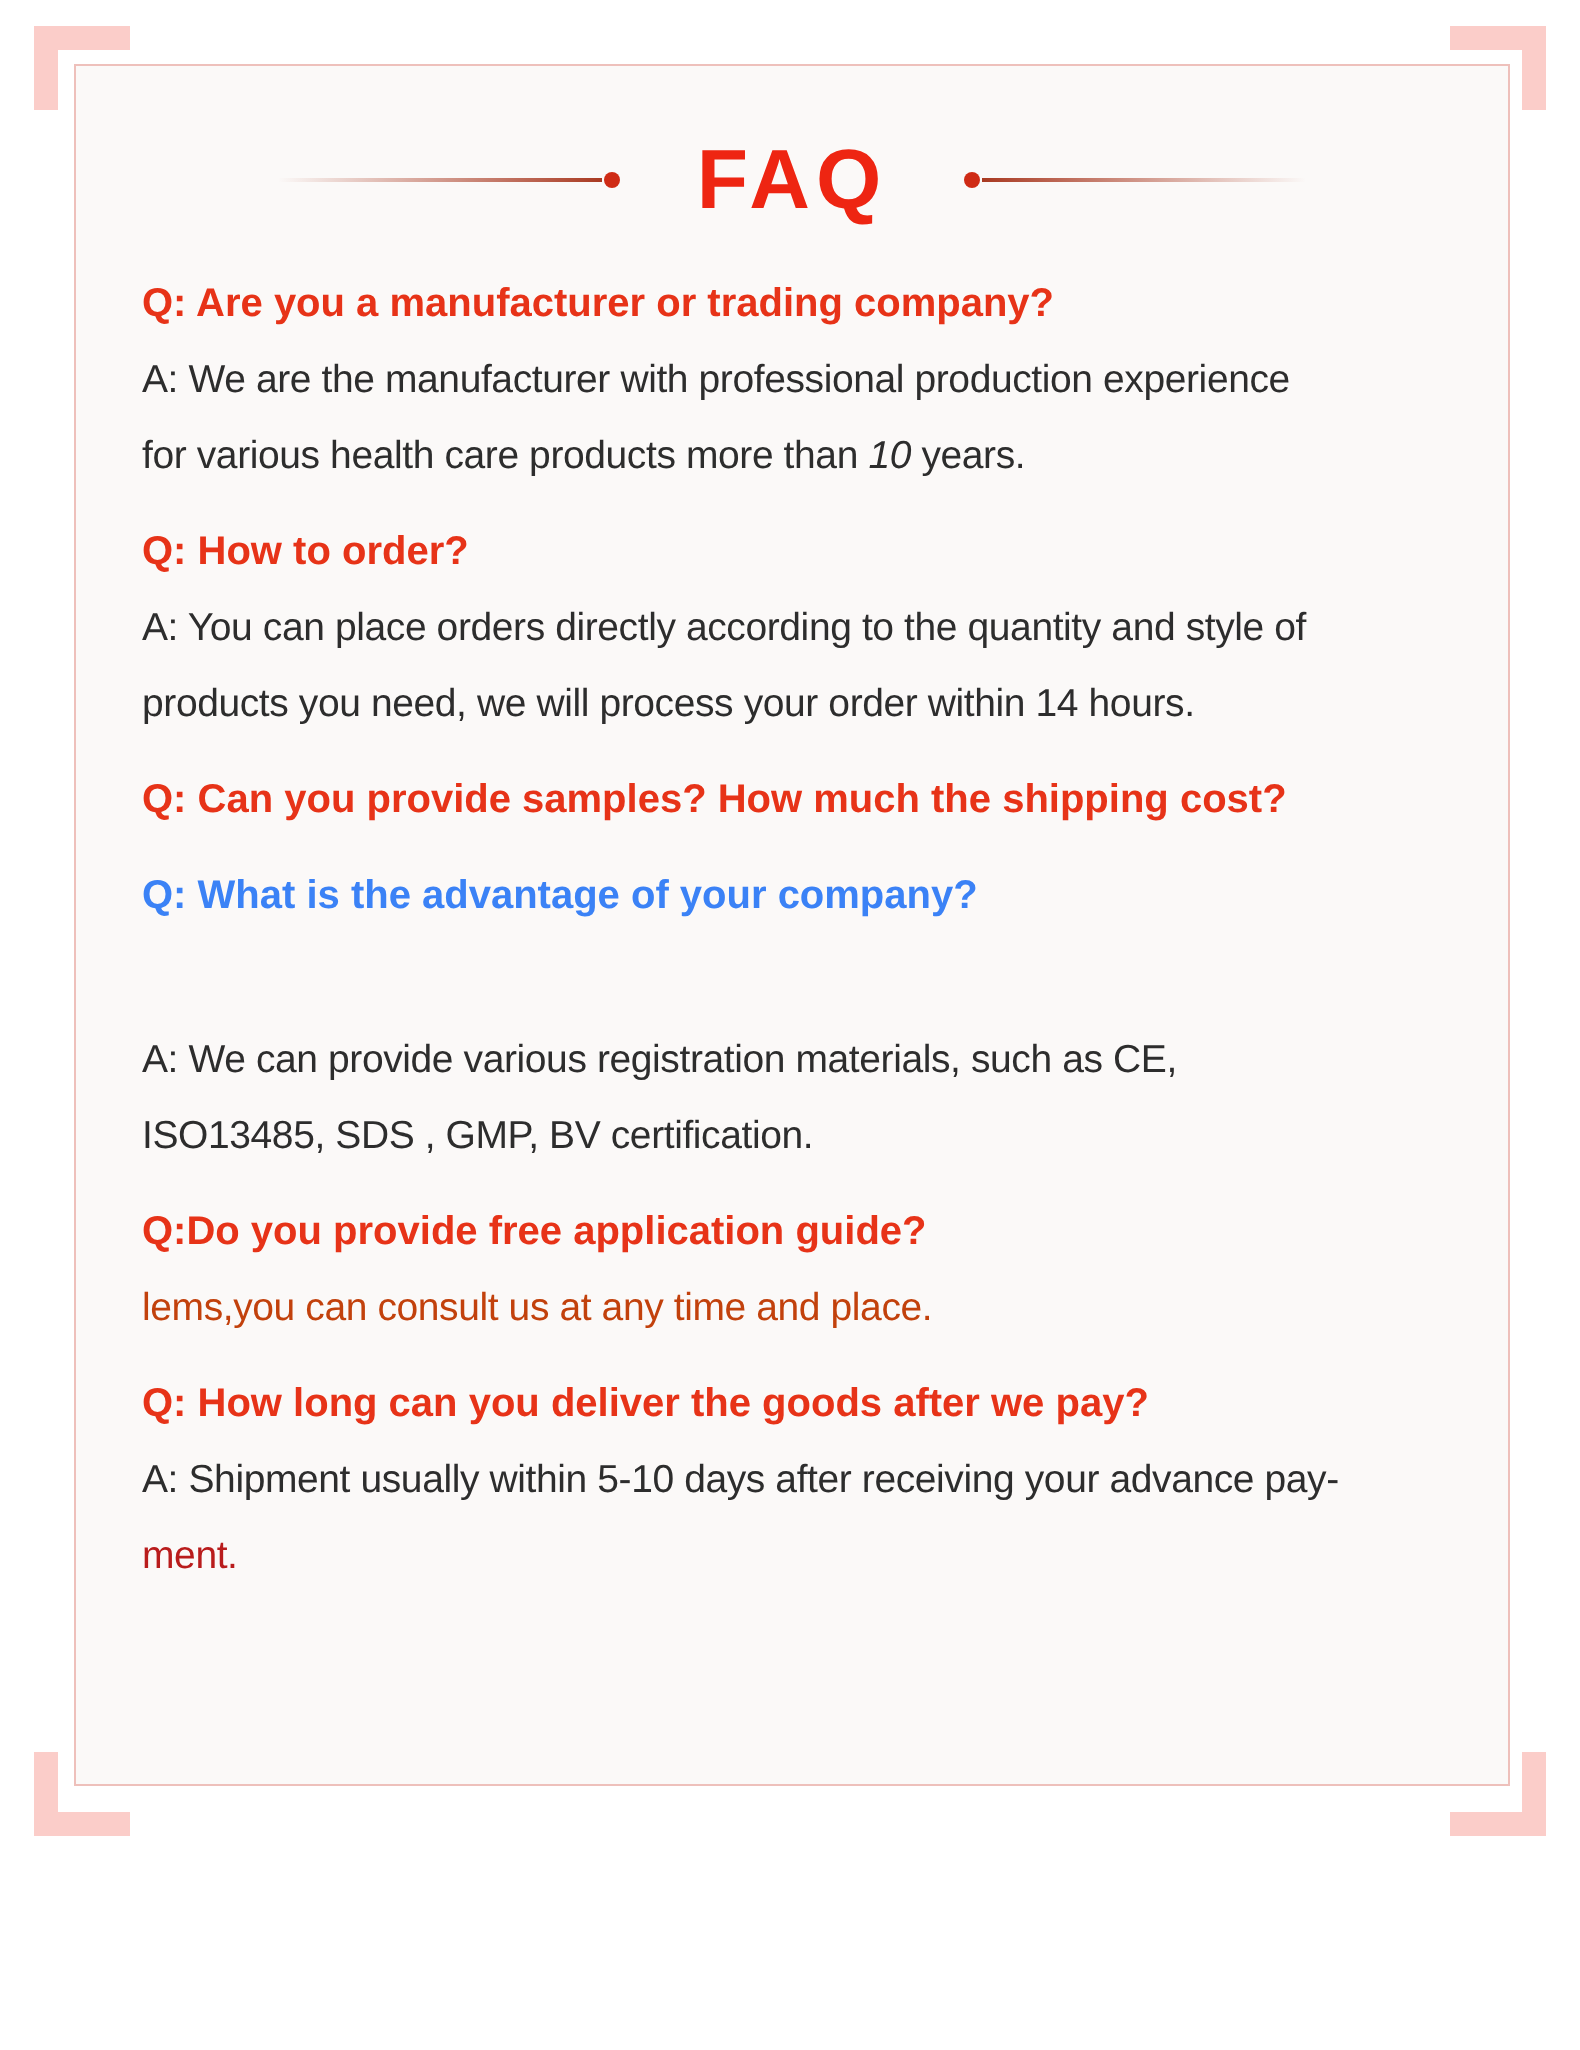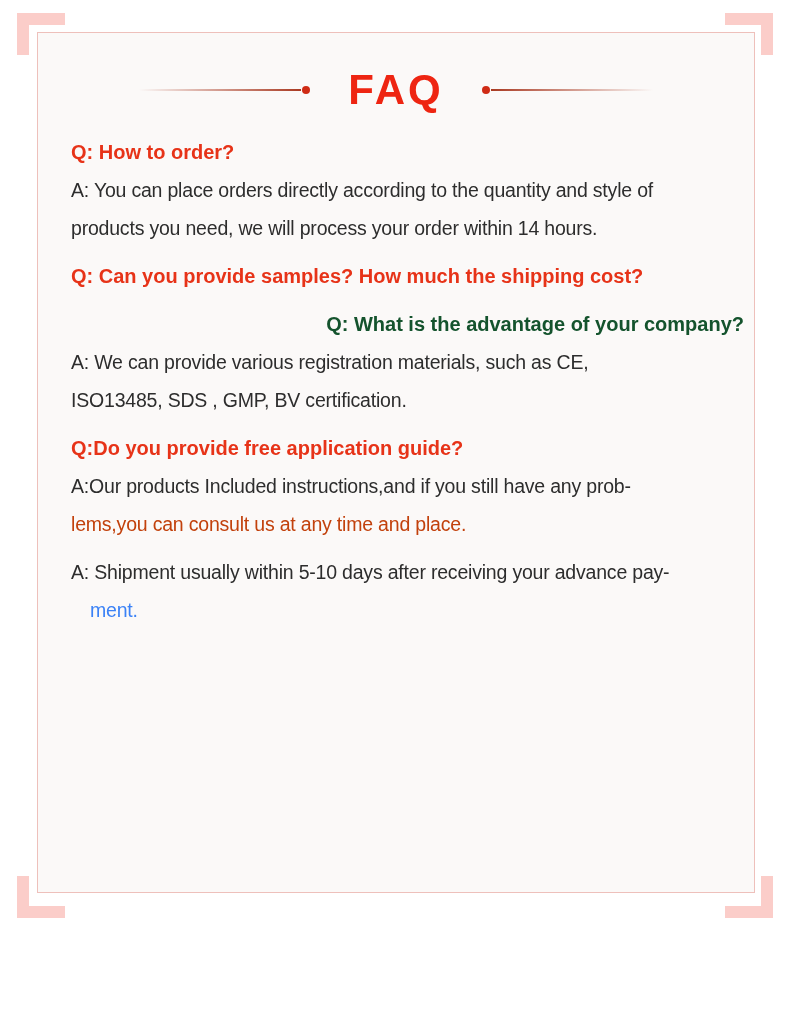--- a/index.html
+++ b/index.html
@@ -87,43 +87,48 @@
     <div class="title-row">
       <span class="divider divider-left"></span>
       <span class="dot dot-left" style="background-color: rgb(207, 43, 21);"></span>
       <h1 class="title" style="color: rgb(238, 37, 18);">FAQ</h1>
       <span class="dot dot-right" style="background-color: rgb(207, 43, 21);"></span>
       <span class="divider divider-right"></span>
     </div>
 
     <div class="faq-list">
 
+      <section class="item">
+        <div class="q" style="color: rgb(231, 51, 24);">Q: Are you a manufacturer or trading company?</div>
+        <div class="a-line" style="color: rgb(45, 45, 45);">A: We are the manufacturer with professional production experience</div>
+        <div class="a-line" style="color: rgb(45, 45, 45);">for various health care products more than <i>10</i> years.</div>
+      </section>
 
       <section class="item">
         <div class="q" style="color: rgb(231, 51, 24);">Q: How to order?</div>
         <div class="a-line" style="color: rgb(45, 45, 45);">A: You can place orders directly according to the quantity and style of</div>
         <div class="a-line" style="color: rgb(45, 45, 45);">products you need, we will process your order within 14 hours.</div>
       </section>
 
       <section class="item">
         <div class="q" style="color: rgb(231, 51, 24);">Q: Can you provide samples? How much the shipping cost?</div>
       </section>
 
       <section class="item">
-        <div class="q" style="color: #14532d; text-align: right;">Q: What is the advantage of your company?</div>
-        <div class="a-line" style="color: rgb(45, 45, 45);">A: We can provide various registration materials, such as CE,</div>
+        <div class="q" style="color: #3b82f6;">Q: What is the advantage of your company?</div>
+        <div class="a-line" style="color: rgb(45, 45, 45); margin-top: 44px;">A: We can provide various registration materials, such as CE,</div>
         <div class="a-line" style="color: rgb(45, 45, 45);">ISO13485, SDS , GMP, BV certification.</div>
       </section>
 
       <section class="item">
         <div class="q" style="color: rgb(231, 51, 24);">Q:Do you provide free application guide?</div>
-        <div class="a-line" style="color: rgb(45, 45, 45);">A:Our products Included instructions,and if you still have any prob-</div>
         <div class="a-line" style="color: #c2410c;">lems,you can consult us at any time and place.</div>
       </section>
 
       <section class="item">
+        <div class="q" style="color: rgb(231, 51, 24);">Q: How long can you deliver the goods after we pay?</div>
         <div class="a-line" style="color: rgb(45, 45, 45);">A: Shipment usually within 5-10 days after receiving your advance pay-</div>
-        <div class="a-line" style="color: #3b82f6; margin-left: 19px;">ment.</div>
+        <div class="a-line" style="color: #b91c1c;">ment.</div>
       </section>
 
     </div>
   </div>
 </div>
 
 </body></html>

